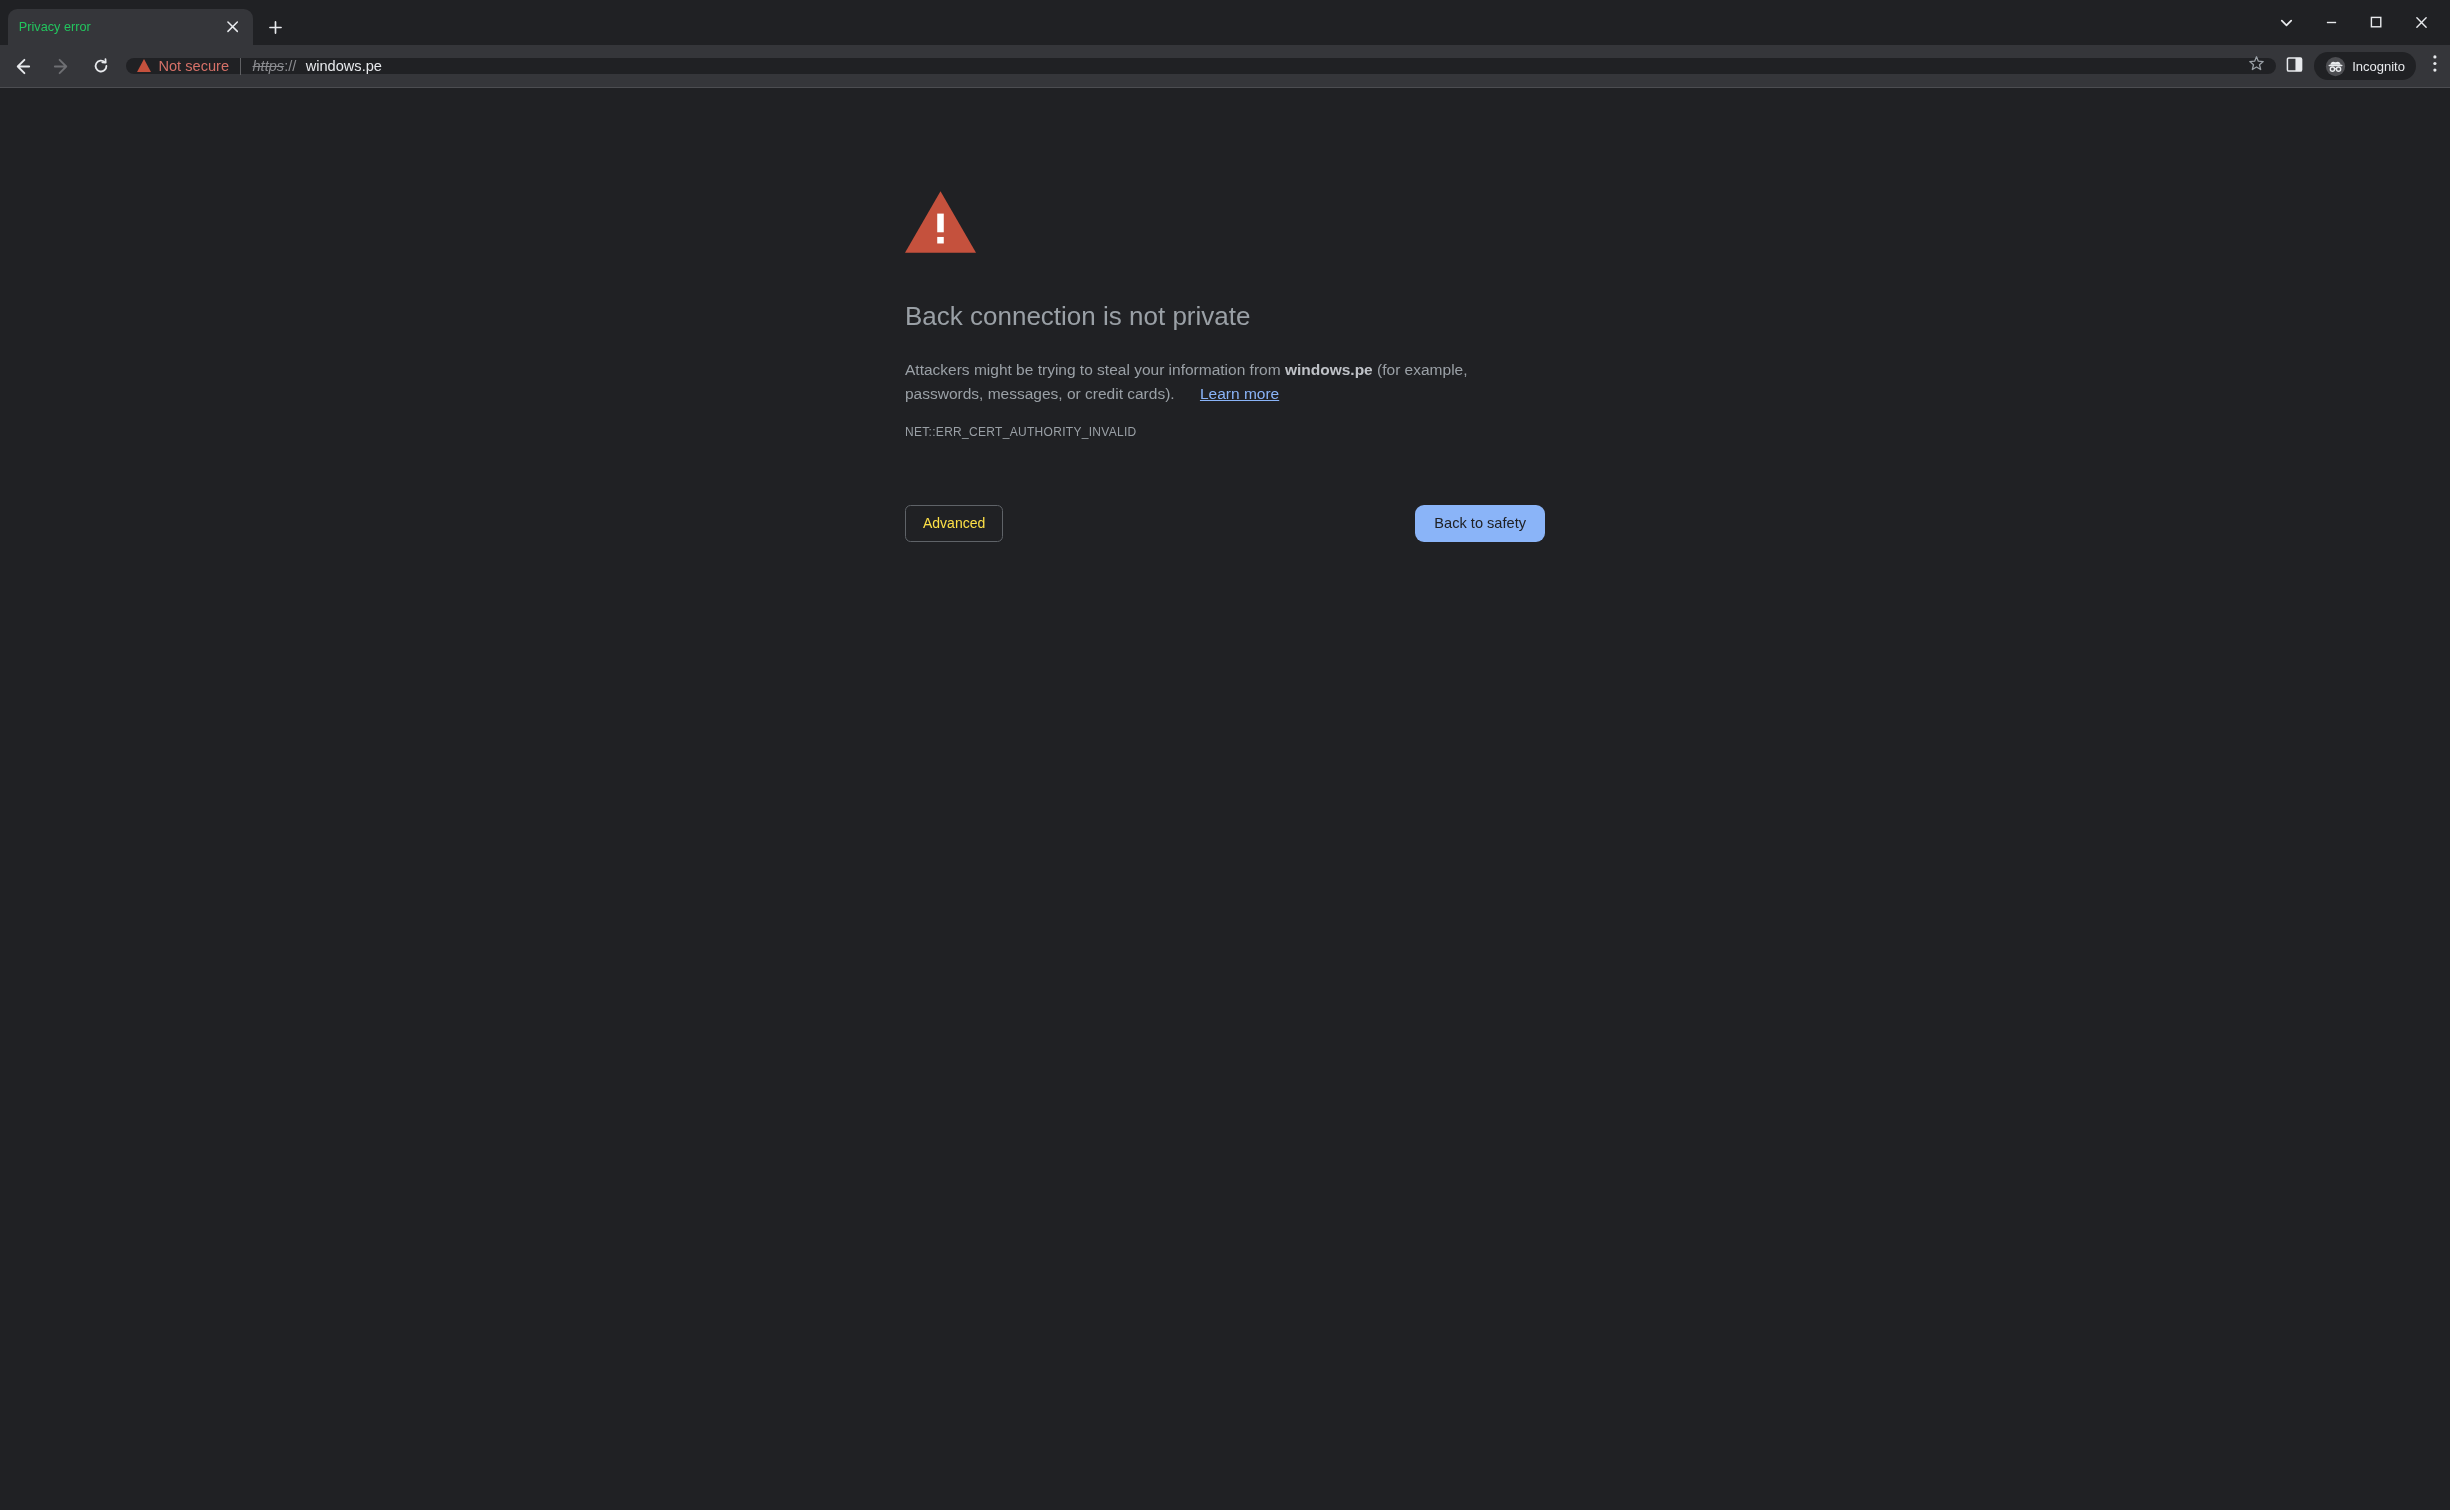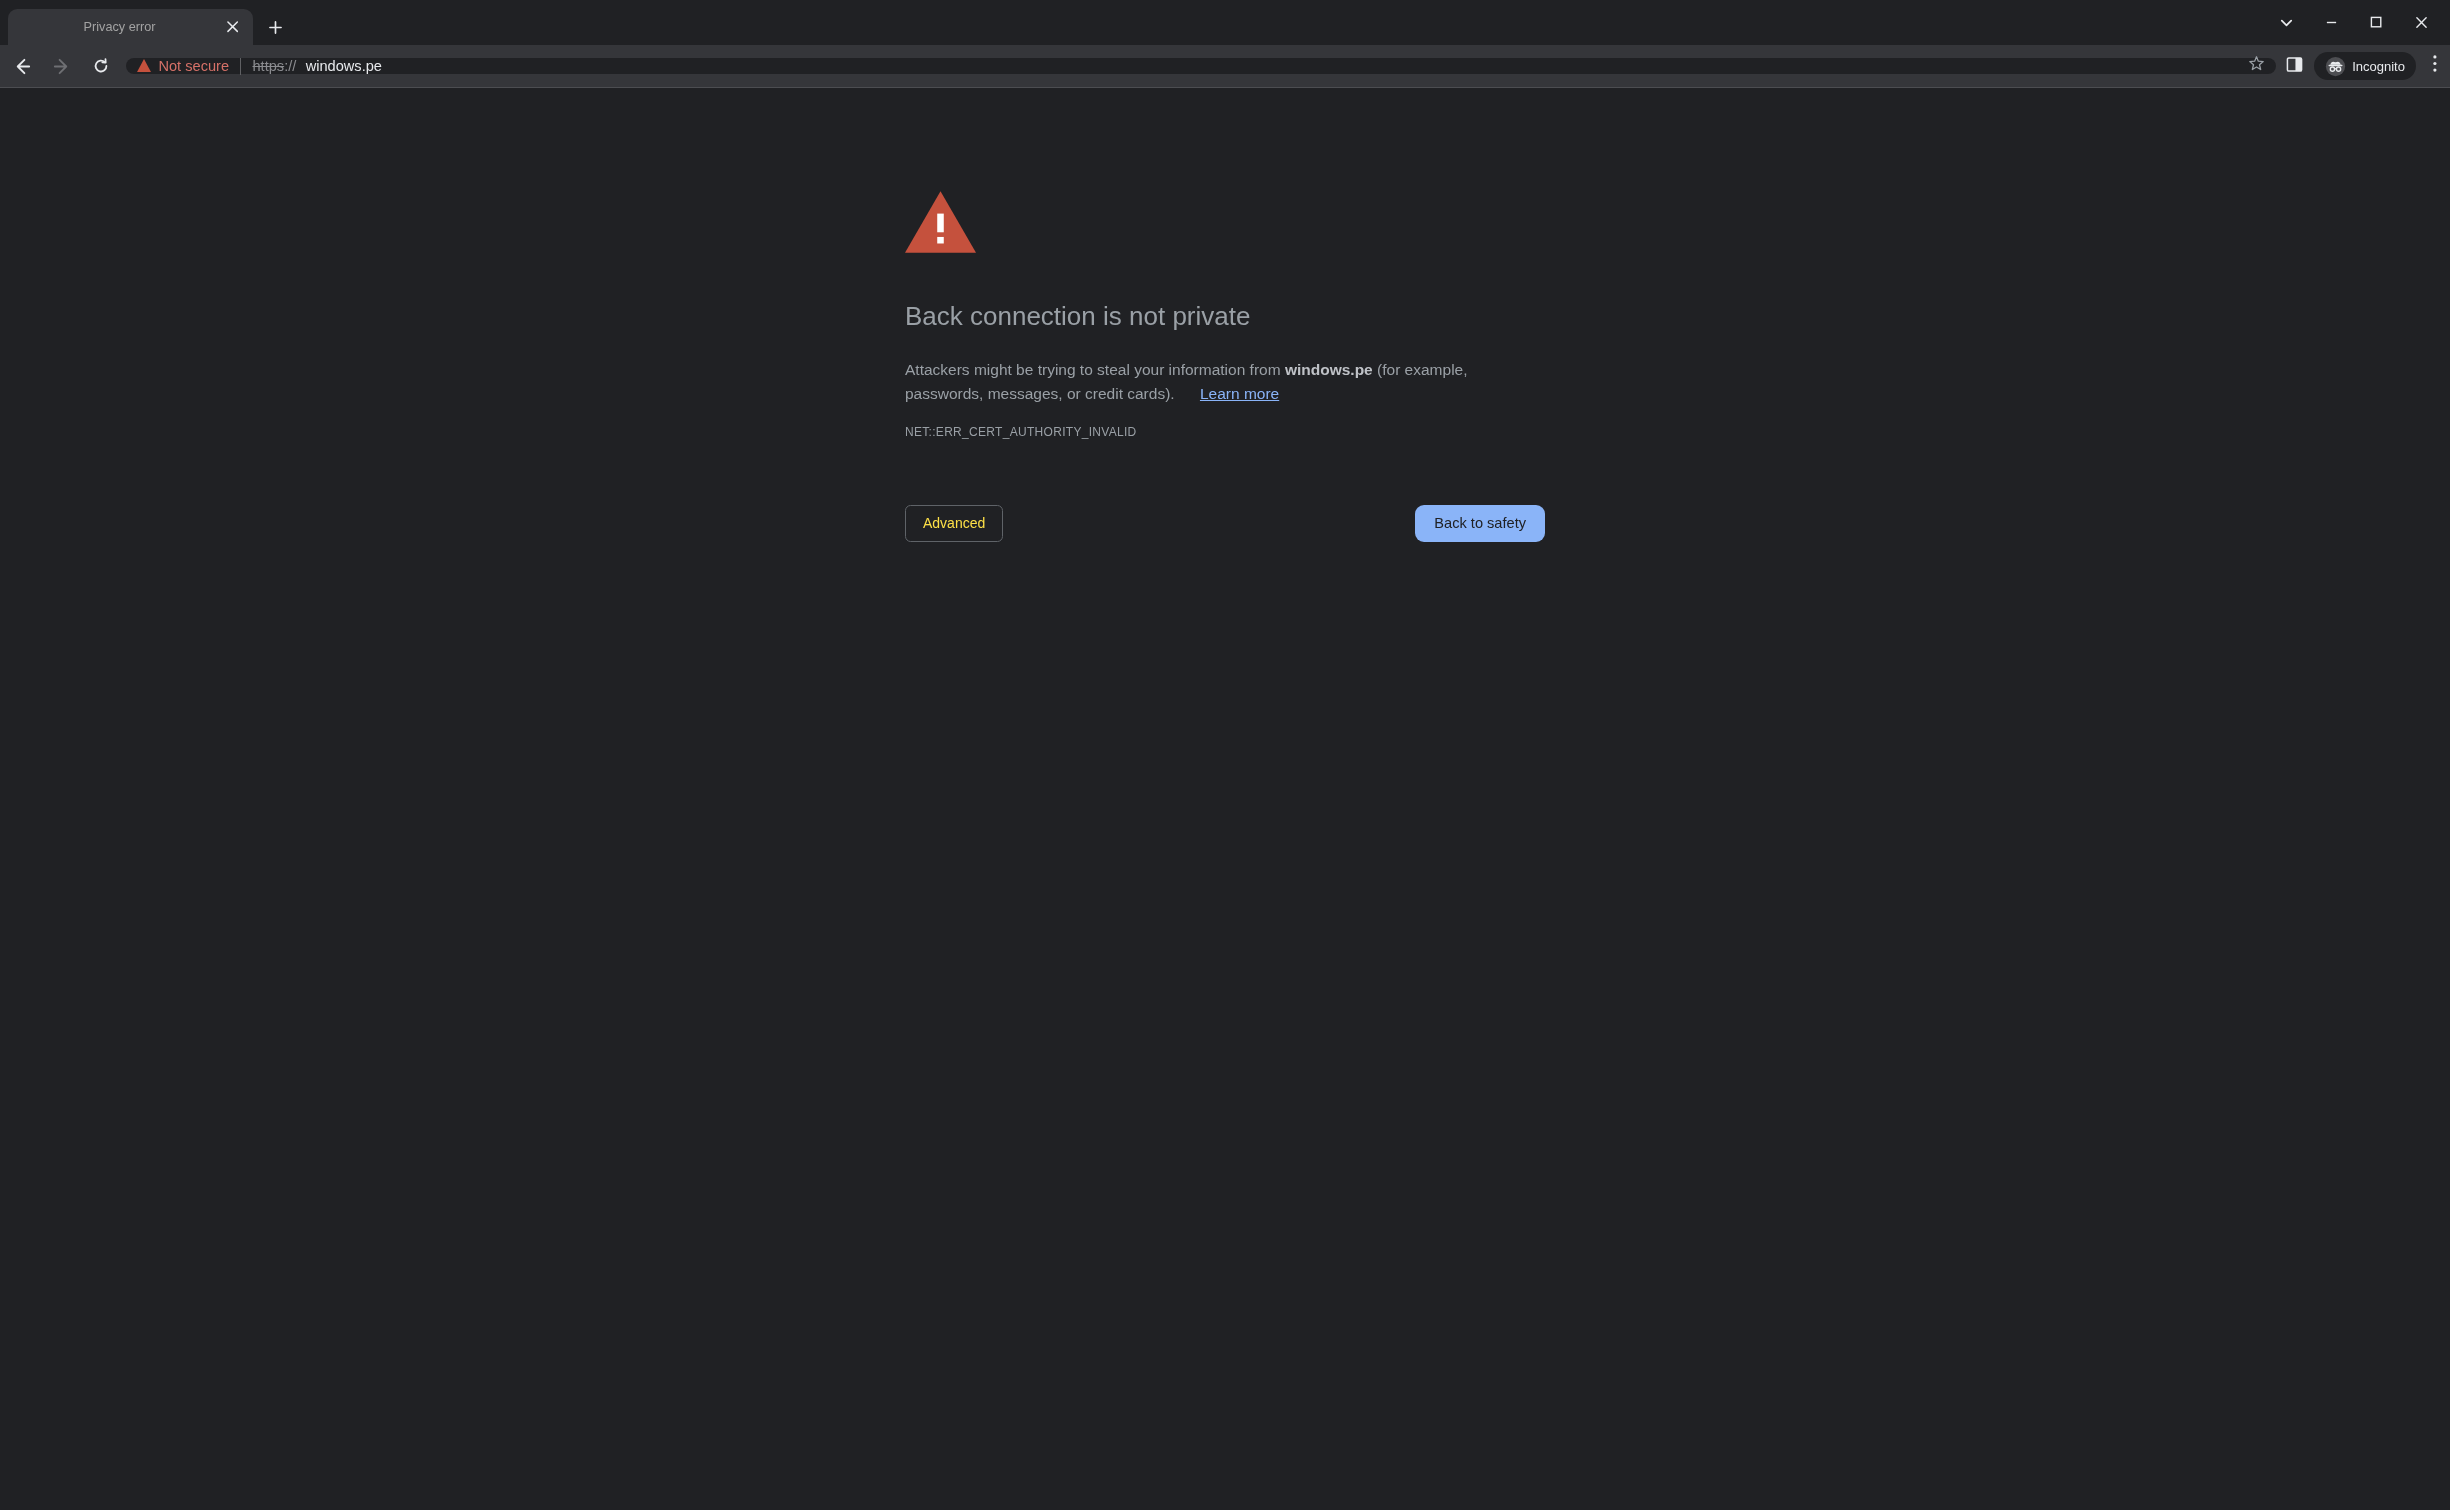--- a/index.html
+++ b/index.html
@@ -16,29 +16,28 @@
     display: flex;
     align-items: flex-end;
     background: #202124;
     height: 45px;
     padding-left: 7.5px;
   }
   .tab {
     display: flex;
     align-items: center;
     background: #35363a;
-    color: #a3a3a3;
+    color: #22c55e;
     height: 36px;
     min-width: 245px;
     border-radius: 9.4px 9.4px 0 0;
     padding: 0 11.3px;
     font-size: 12.7px;
     gap: 4px;
     position: relative;
-    text-align: center;
   }
   .tab-title { flex: 1; white-space: nowrap; overflow: hidden; text-overflow: ellipsis; }
   .tab-close {
     color: #e8eaed;
     font-size: 13px;
     width: 17px; height: 17px;
     display:flex; align-items:center; justify-content:center;
     border-radius: 50%;
   }
   .newtab {
@@ -87,21 +86,21 @@
     gap:9.4px;
     font-size: 14.6px;
   }
   .sec-warning {
     display:flex; align-items:center; gap:7.5px;
     color:#d67168;
   }
   .sec-warning .tri { font-size:13px; line-height:1; }
   .sec-divider { width:0.9px; height:17px; background:#5f6063; margin:0 1.9px; }
   .url-proto { color:#8b8c90; }
-  .url-proto .strike { text-decoration: line-through; text-decoration-thickness:0.9px; }
+  .url-proto .strike { text-decoration: line-through; text-decoration-thickness:0.9px;font-style:italic; }
   .url-main { color:#e8eaed; }
 
   .star { color:#9aa0a6; font-size:17px; margin-left:auto; }
   .side-icons { display:flex; align-items:center; gap:11.3px; }
   .panel-icon { color:#e8eaed; }
   .incognito-chip {
     display:flex; align-items:center; gap:6px;
     background:#202124;
     border-radius: 17px;
     padding: 3.8px 11.3px;

